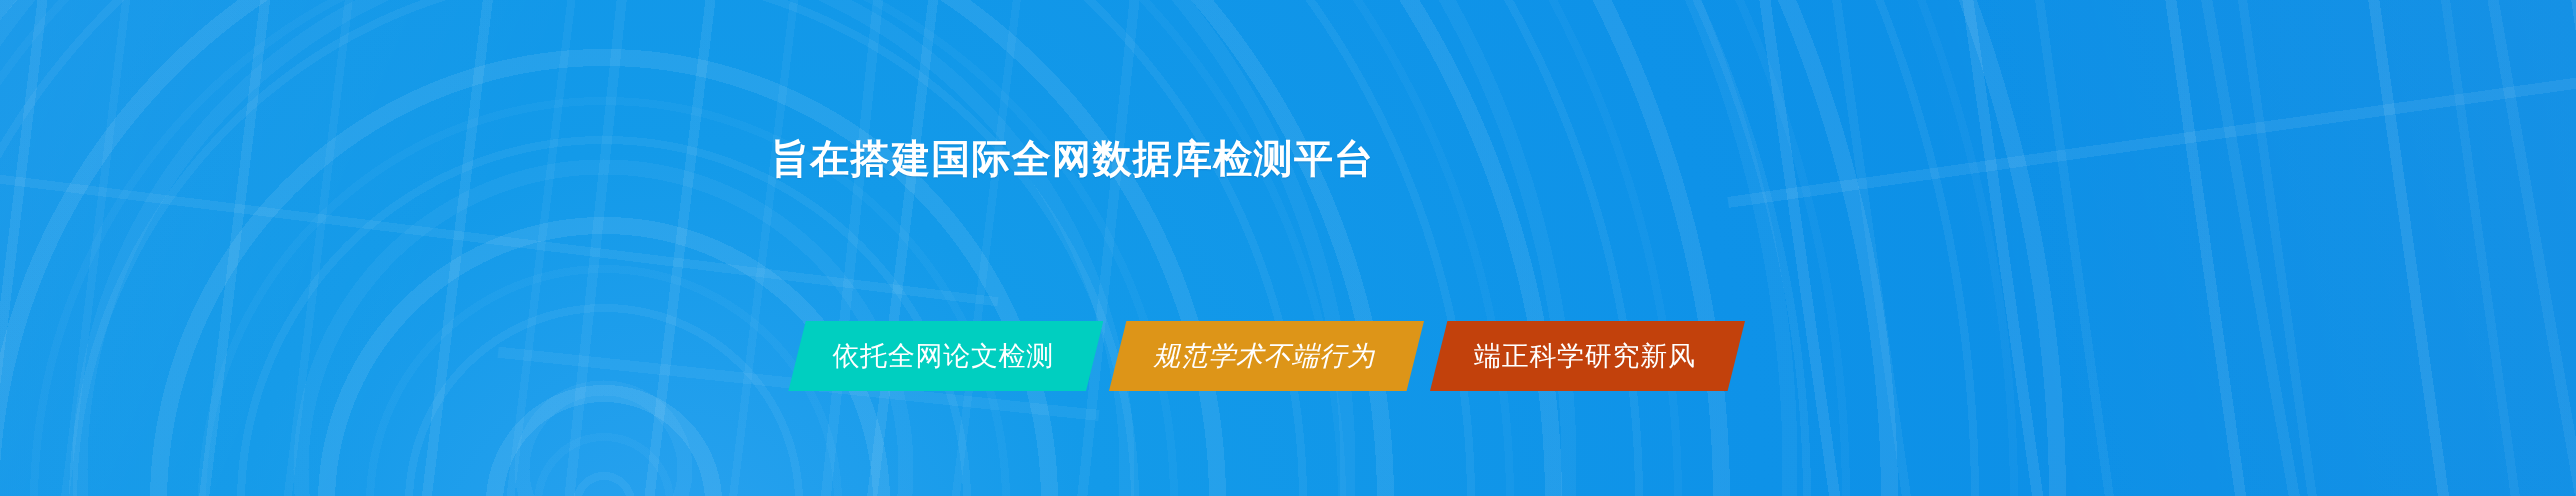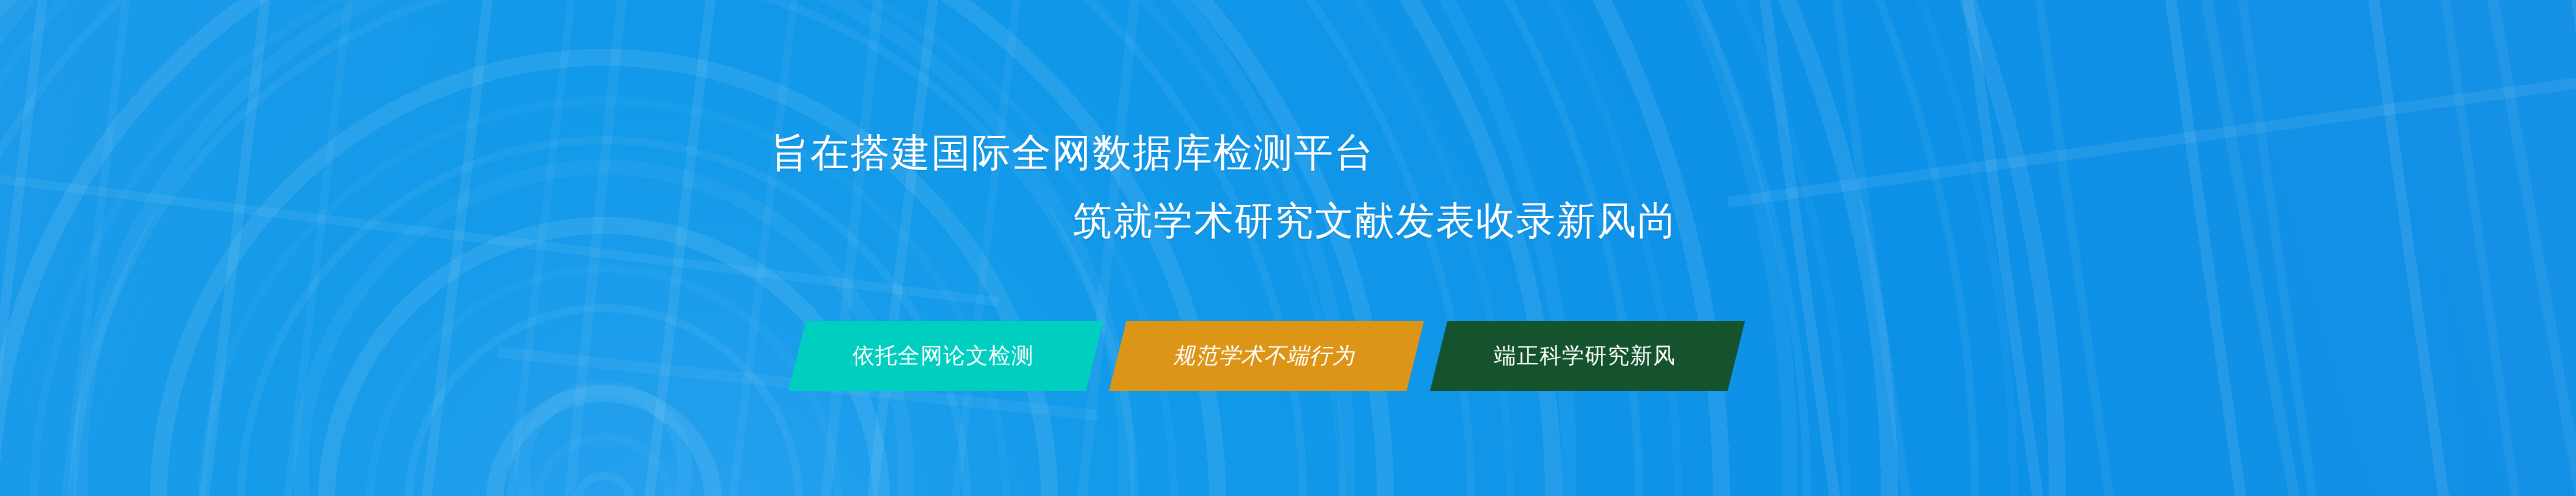--- a/index.html
+++ b/index.html
@@ -179,66 +179,67 @@
 
   
   .content {
     position: absolute;
     inset: 0;
   }
 
   .headline {
     position: absolute;
     color: #ffffff;
-    font-weight: normal;
+    font-weight: bold;
     font-size: 39px;
     letter-spacing: 1.3px;
     line-height: 1;
     white-space: nowrap;
     text-shadow: 0 0.7px 1.3px rgba(0,60,120,0.18);
+    margin-top: 6px;
   }
   .headline-1 { left: 770px; top: 133px; }
   .headline-2 { left: 1073px; top: 201px; }
 
   .tags {
     position: absolute;
     left: 771px;
     top: 321px;
     height: 70px;
     display: block;
   }
   .tag {
     position: absolute;
     top: 0;
     height: 70px;
     display: flex;
     align-items: center;
     justify-content: center;
     color: #ffffff;
-    font-size: 22px;
+    font-size: 27px;
     letter-spacing: 0.7px;
     white-space: nowrap;
     -webkit-clip-path: polygon(17.4px 0, 100% 0, calc(100% - 17.4px) 100%, 0 100%);
     clip-path: polygon(17.4px 0, 100% 0, calc(100% - 17.4px) 100%, 0 100%);
   }
   .tag-1 {
     left: 17.4px;
     width: 315px;
     background: #00cfc0;
   }
   .tag-2 {
     left: 338px;
     width: 315px;
     background: #dd9518;
     font-style: italic;
   }
   .tag-3 {
     left: 659px;
     width: 315px;
-    background: #14532d;
+    background: #c2410c;
     align-items: center;
   }
   .tag-label {
     display: block;
     transform: translateX(-2.7px);
   }
 </style>
 </head>
 <body>
 
@@ -251,21 +252,20 @@
   <div class="grid-cluster grid-center"></div>
   <div class="grid-cluster grid-right"></div>
   <div class="grid-cluster grid-far-right"></div>
   <div class="wedge-a"></div>
   <div class="wedge-b"></div>
 
   <div class="content">
 
     <div class="headline headline-1">旨在搭建国际全网数据库检测平台</div>
 
-    <div class="headline headline-2">筑就学术研究文献发表收录新风尚</div>
 
     <div class="tags">
 
       <div class="tag tag-1">
         <span class="tag-label">依托全网论文检测</span>
       </div>
 
       <div class="tag tag-2">
         <span class="tag-label">规范学术不端行为</span>
       </div>

